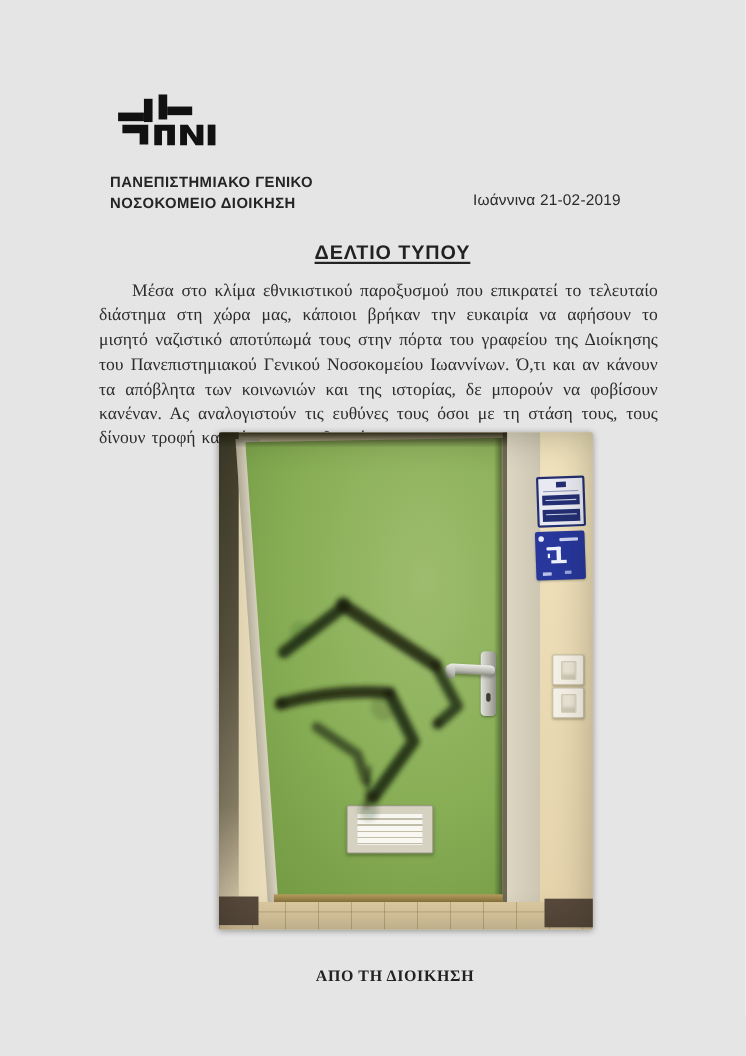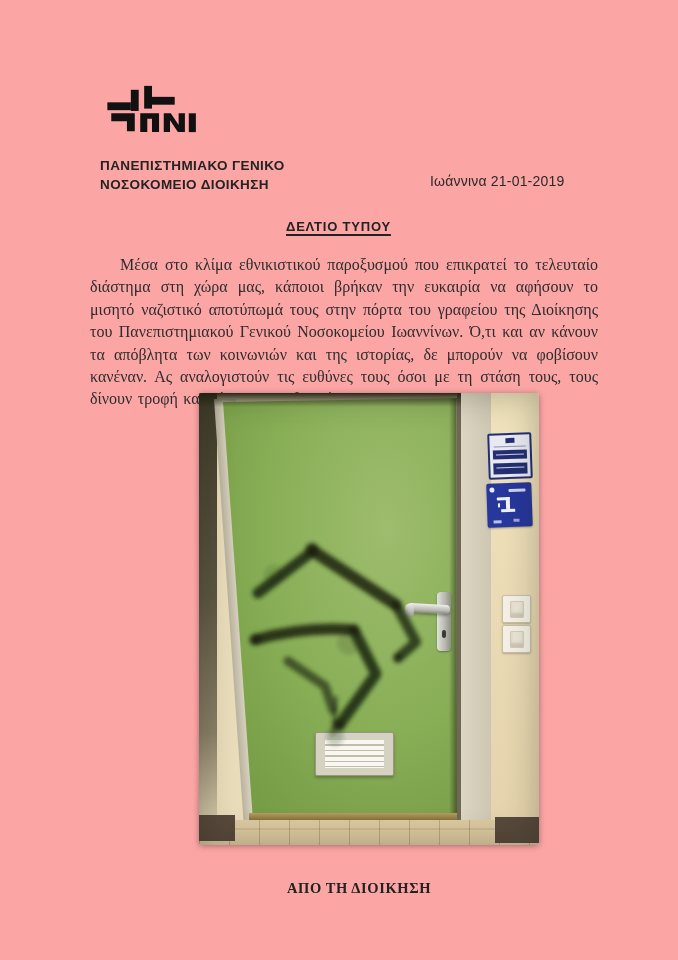--- a/index.html
+++ b/index.html
@@ -1,28 +1,28 @@
 <!DOCTYPE html>
 <html><head>
 <meta charset="utf-8">
 <style>
   html,body{margin:0;padding:0;background:#ffffff;}
   .page{
-    position:relative;width:678px;height:960px;background:#fca5a5;
+    position:relative;width:678px;height:960px;background:#e5e5e5;
     font-family:"Liberation Sans",sans-serif;color:#1e1e1e;overflow:hidden;
   }
   
   .logo{position:absolute;left:105px;top:80px;width:94px;height:58px;}
   .org{
     position:absolute;left:100px;top:156px;
     font-weight:bold;font-size:13.5px;line-height:19px;letter-spacing:.4px;color:#242424;
   }
   .dateline{position:absolute;left:430px;top:173px;font-size:14px;color:#2a2a2a;letter-spacing:.2px;}
   .doc-title{
-    position:absolute;left:286px;top:219px;font-size:13px;font-weight:bold;letter-spacing:.8px;color:#222;
+    position:absolute;left:286px;top:219px;font-size:18px;font-weight:bold;letter-spacing:.8px;color:#222;
     text-decoration:underline;text-underline-offset:3px;text-decoration-thickness:2px;
   }
   
   .body-par{
     position:absolute;left:90px;top:254px;width:508px;margin:0;
     font-family:"Liberation Serif",serif;font-size:16px;line-height:22.4px;
     text-align:justify;text-indent:30px;color:#2d2d2d;word-spacing:1.5px;
   }
   
   .photo{
@@ -112,21 +112,21 @@
         <rect x="107" y="38" width="9" height="24"></rect>
       </g>
     </svg>
   </div>
 
   <div class="org">
     <div>ΠΑΝΕΠΙΣΤΗΜΙΑΚΟ ΓΕΝΙΚΟ</div>
     <div>ΝΟΣΟΚΟΜΕΙΟ ΔΙΟΙΚΗΣΗ</div>
   </div>
 
-  <div class="dateline">Ιωάννινα 21-01-2019</div>
+  <div class="dateline">Ιωάννινα 21-02-2019</div>
 
   <div class="doc-title">ΔΕΛΤΙΟ ΤΥΠΟΥ</div>
 
   <p class="body-par">Μέσα στο κλίμα εθνικιστικού παροξυσμού που επικρατεί το τελευταίο διάστημα στη χώρα μας, κάποιοι βρήκαν την ευκαιρία να αφήσουν το μισητό ναζιστικό αποτύπωμά τους  στην πόρτα του γραφείου της Διοίκησης του Πανεπιστημιακού Γενικού Νοσοκομείου Ιωαννίνων. Ό,τι και αν κάνουν τα απόβλητα των κοινωνιών και της ιστορίας, δε μπορούν να φοβίσουν κανέναν. Ας αναλογιστούν τις ευθύνες τους όσοι με τη στάση τους, τους δίνουν τροφή και χώρο να αναθαρρήσουν.</p>
 
   <figure class="photo">
     <div class="ph-leftshadow"></div>
     <div class="ph-rightwall"></div>
     <div class="ph-rightframe"></div>
     <div class="ph-leftframe"></div>

